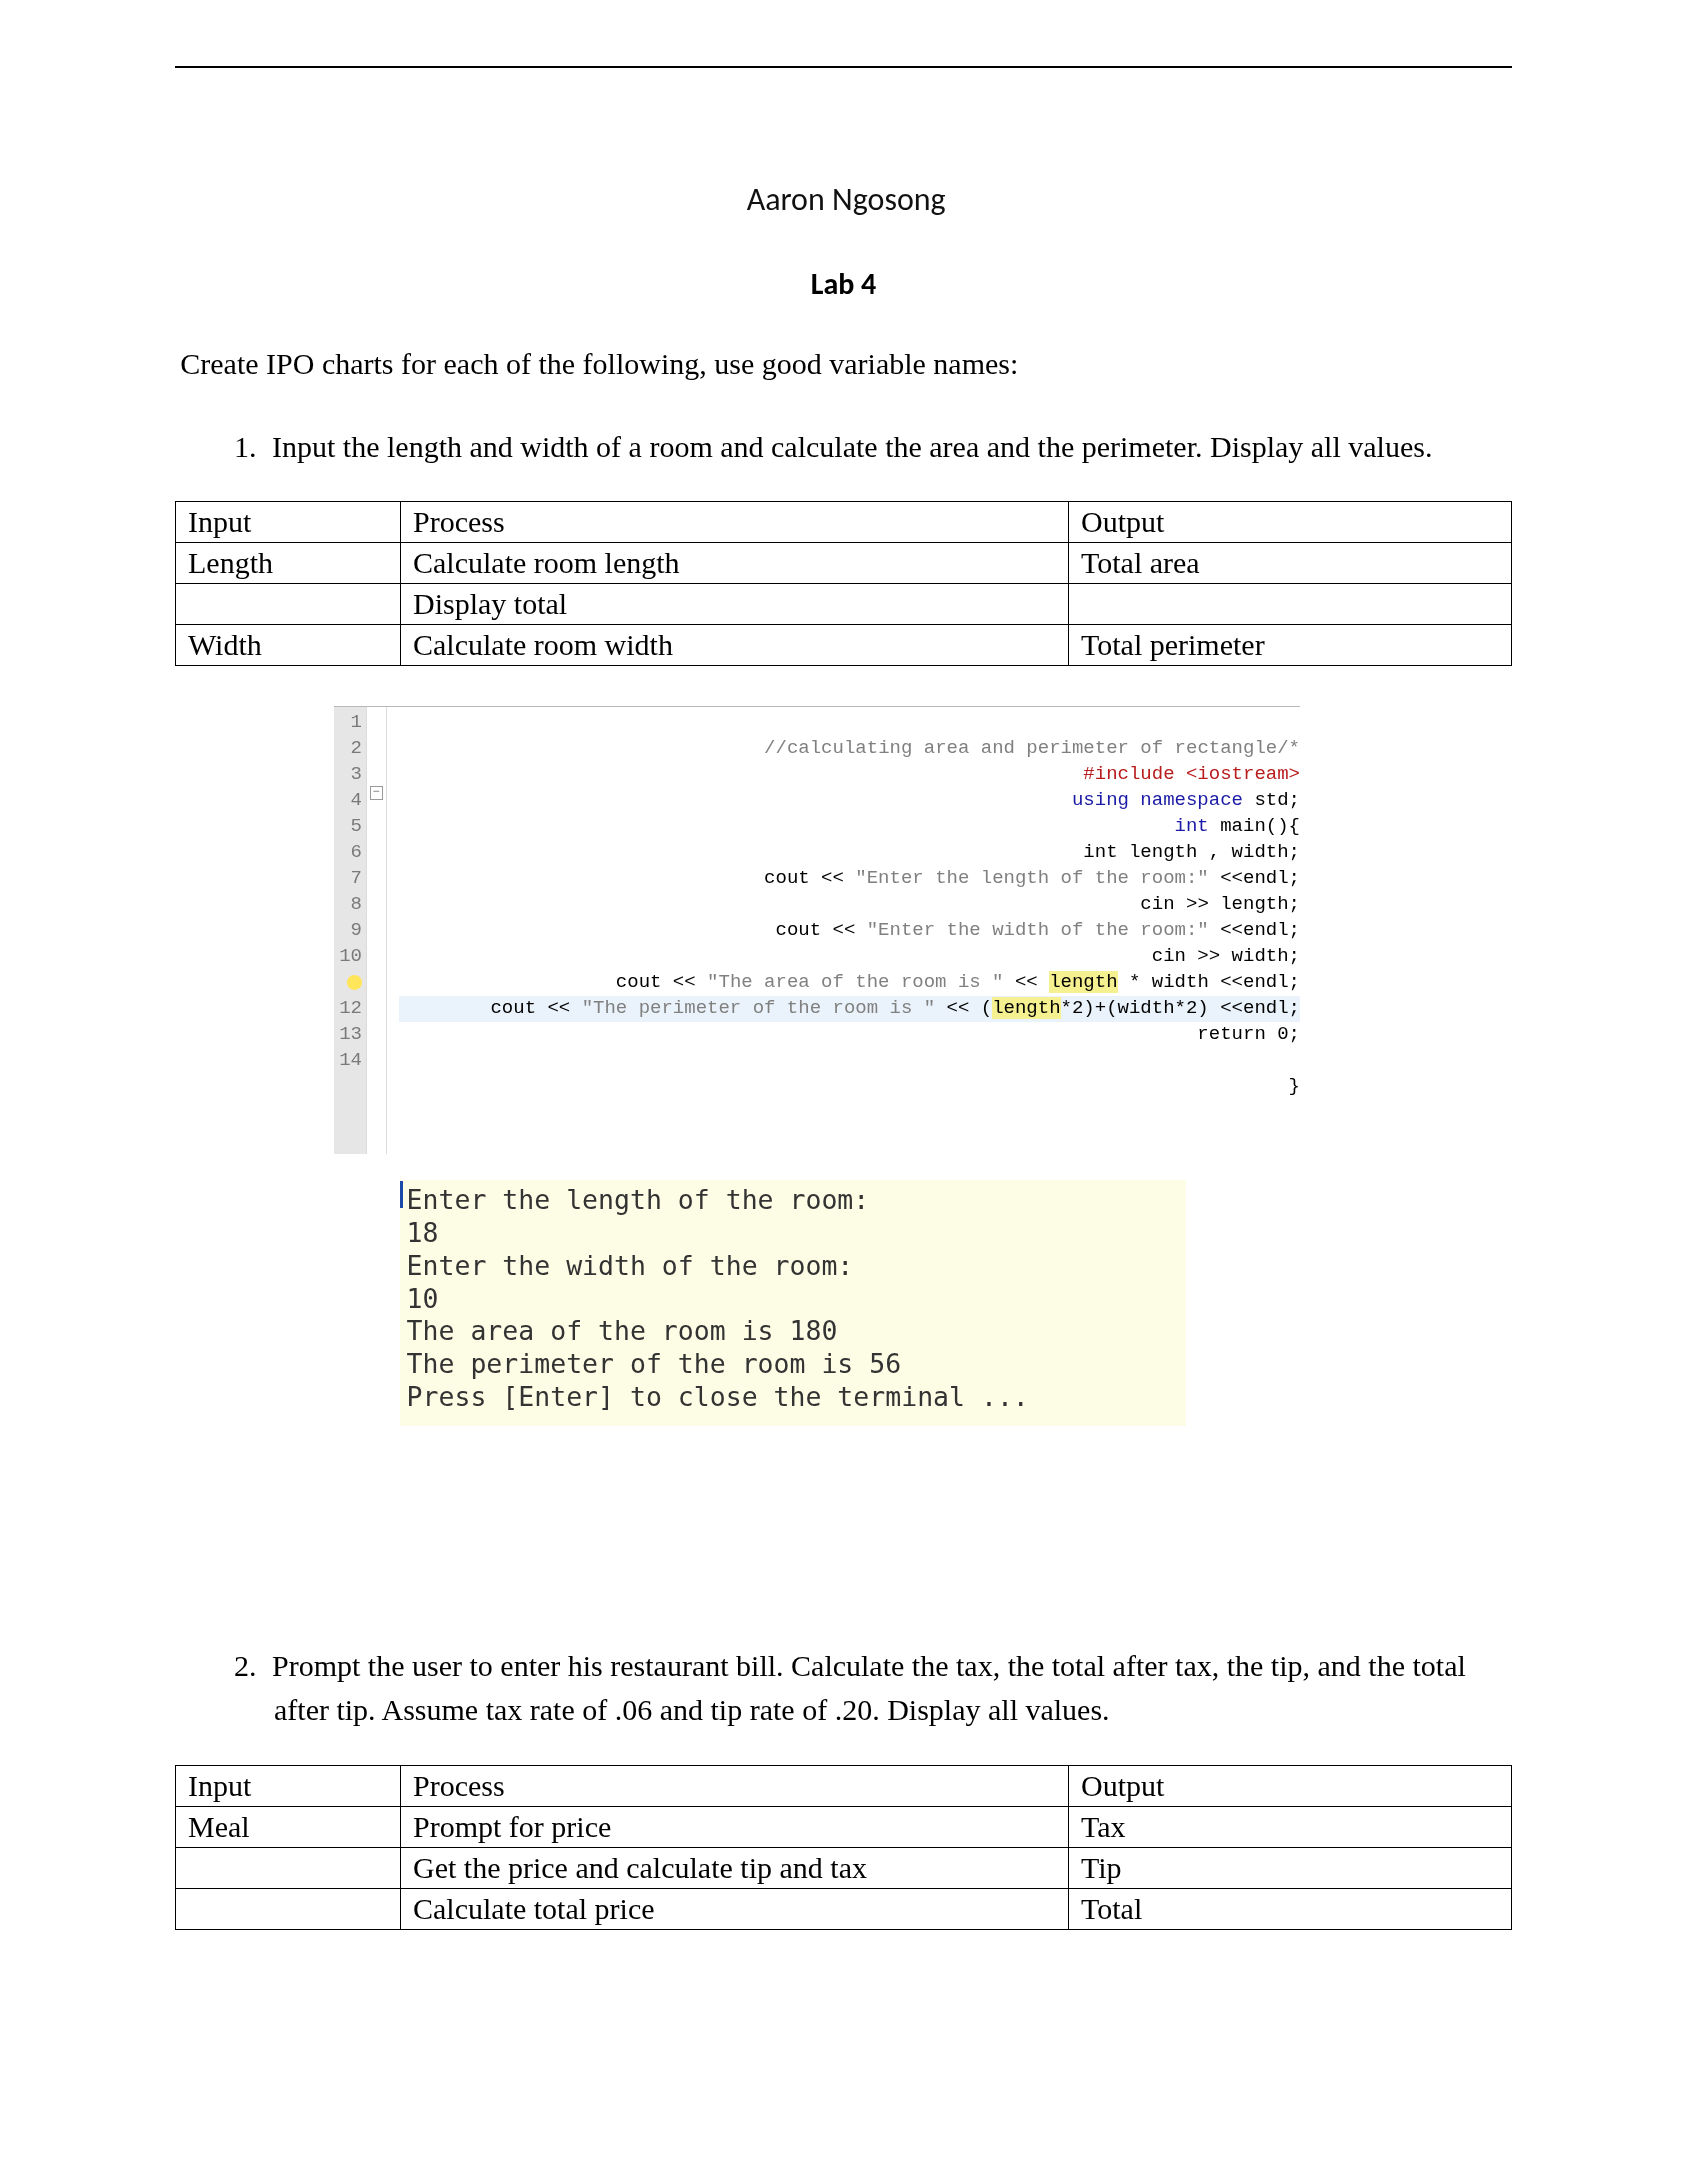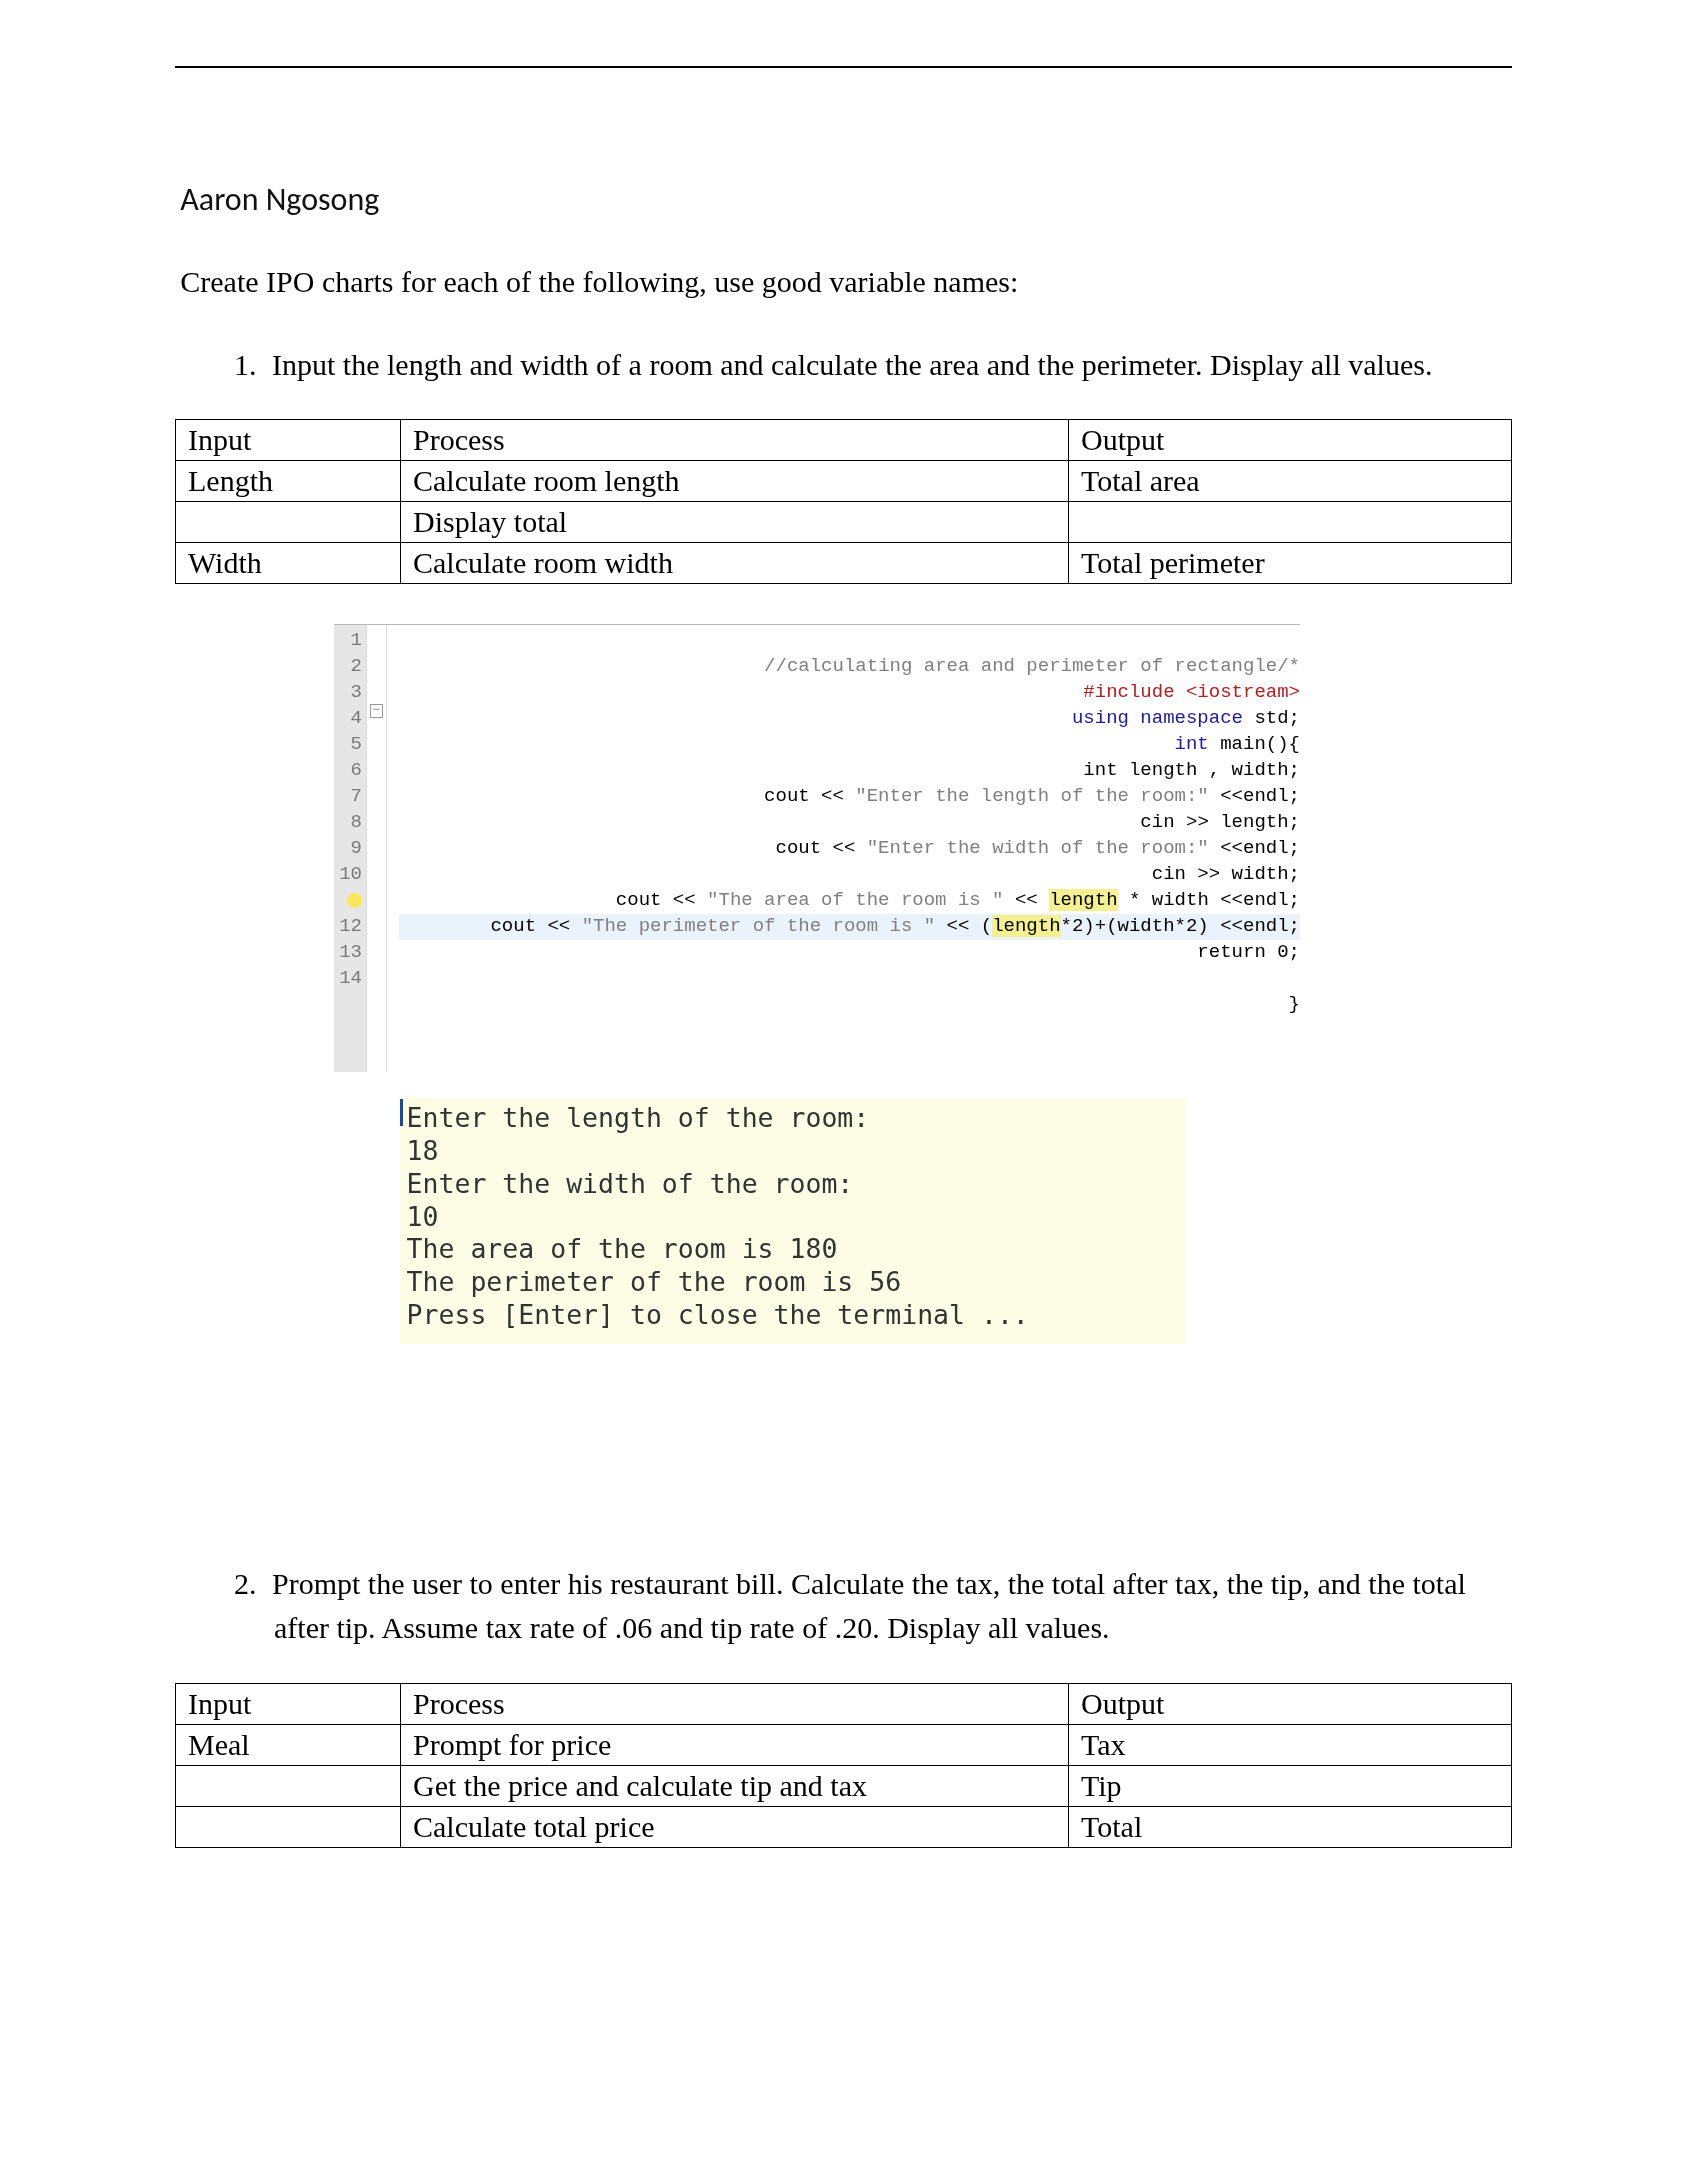--- a/index.html
+++ b/index.html
@@ -18,20 +18,21 @@
   .rule {
     border: none;
     border-top: 2px solid #000;
     margin: 0 0 112px 0;
   }
   .author {
     font-family: Calibri, Arial, sans-serif;
     font-size: 32px;
     margin: 0 0 46px 5.3px;
     color: #111;
+    text-align: center;
   }
   .lab-title {
     font-family: Calibri, Arial, sans-serif;
     font-size: 30px;
     font-weight: bold;
     text-align: center;
     margin: 0 0 45px 0;
   }
   .intro {
     font-size: 30px;
@@ -148,20 +149,21 @@
   .gap-large { height: 218px; }
 </style>
 </head>
 <body>
 
 <div class="page">
   <hr class="rule">
 
   <div class="author">Aaron Ngosong</div>
 
+  <div class="lab-title">Lab 4</div>
 
   <div class="intro">Create IPO charts for each of the following, use good variable names:</div>
 
   <div class="problem">
     <span class="num">1.</span><span>Input the length and width of a room and calculate the area and the perimeter. Display all values.</span>
   </div>
 
   <table class="ipo">
     <tbody>
         <tr>

